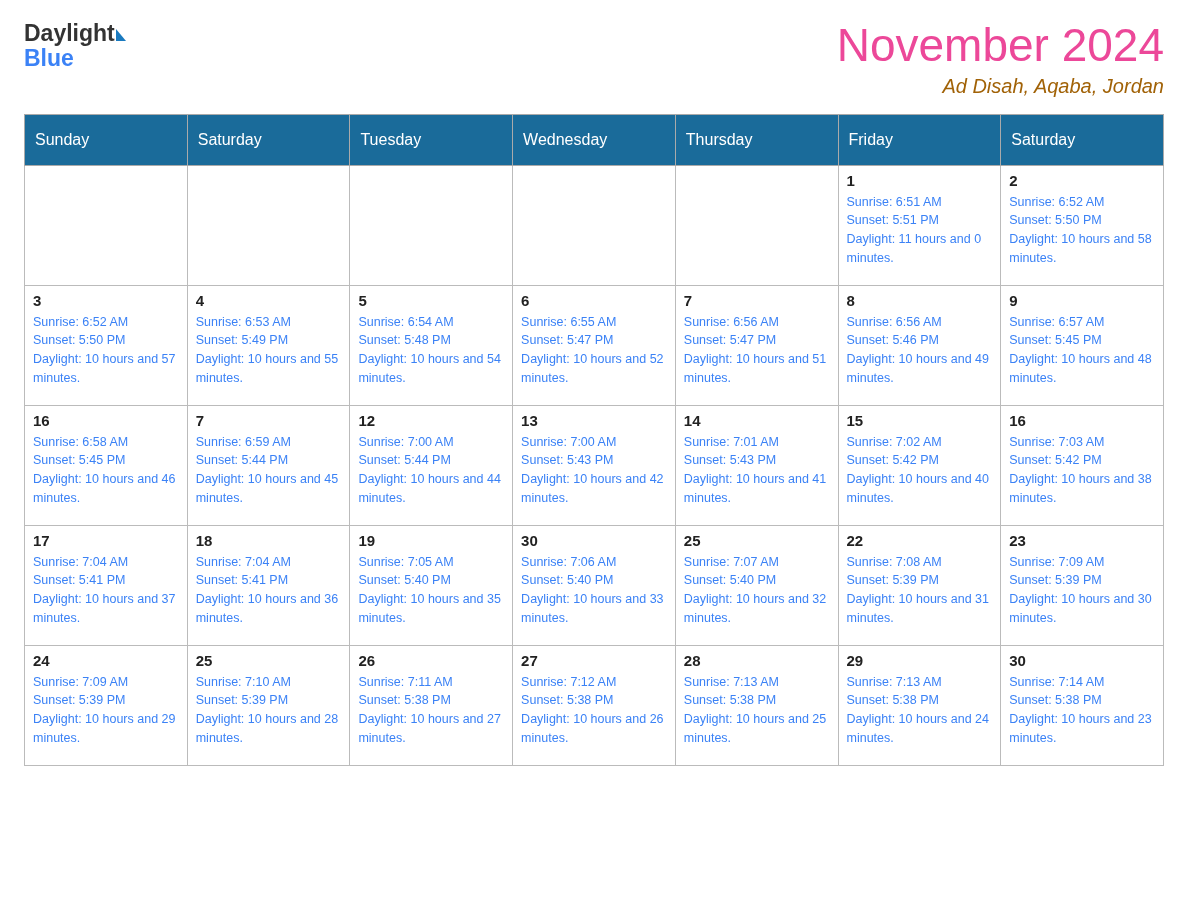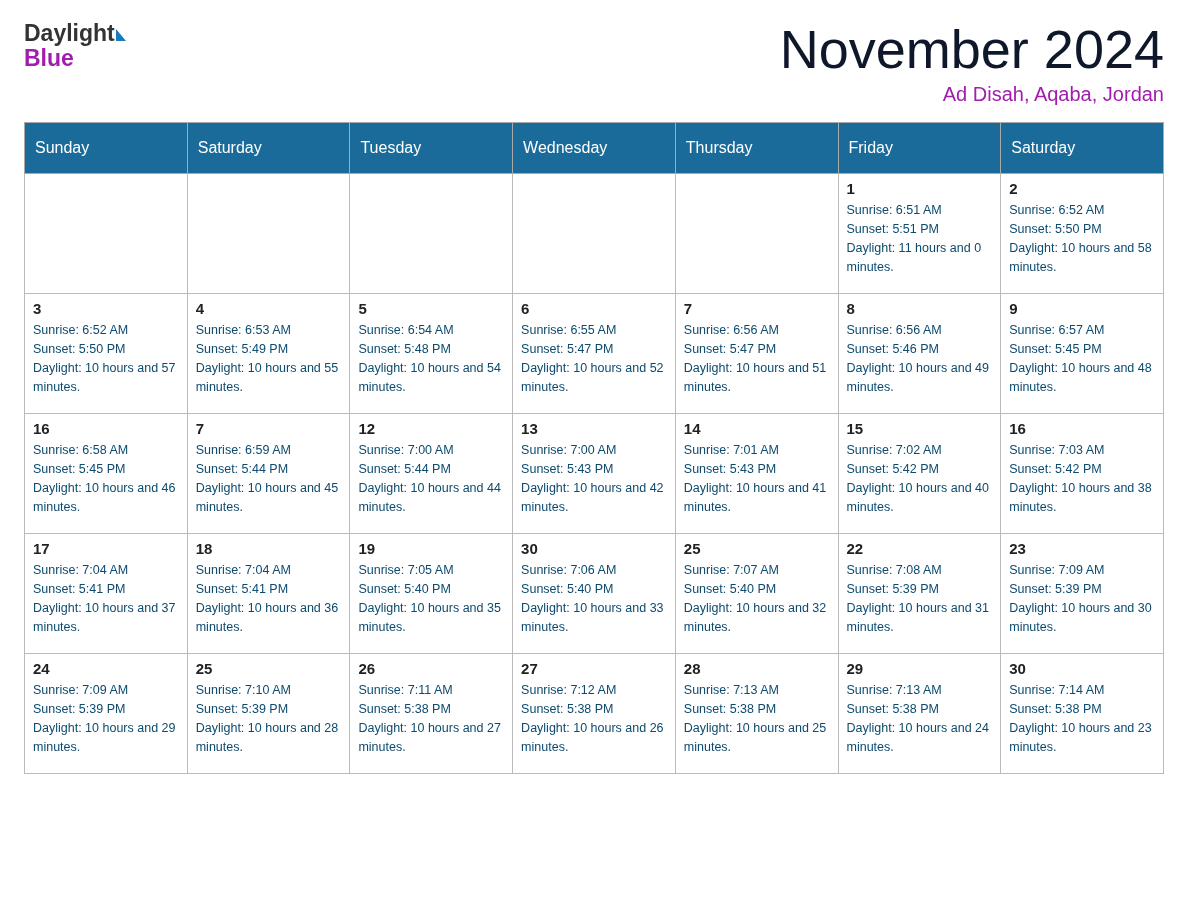--- a/index.html
+++ b/index.html
@@ -21,29 +21,30 @@
     }
     .logo {
       display: flex;
       flex-direction: column;
       align-items: flex-start;
     }
     .title-block {
       text-align: right;
     }
     .month-title {
-      font-size: 54px;
+      font-size: 46px;
       font-weight: normal;
-      color: #0f172a;
+      color: #ec4899;
       line-height: 1.1;
     }
     .location {
       font-size: 20px;
-      color: #a21caf;
+      color: #a16207;
       margin-top: 4px;
+      font-style: italic;
     }
     .calendar-table {
       width: 100%;
       border-collapse: collapse;
       border: 1px solid #aaa;
     }
     .calendar-table th {
       background-color: #1a6b9a;
       color: #fff;
       font-size: 16px;
@@ -63,21 +64,21 @@
       background: #fff;
     }
     .day-number {
       font-size: 15px;
       font-weight: bold;
       margin-bottom: 4px;
       color: #222;
     }
     .day-info {
       font-size: 12.5px;
-      color: #0c4a6e;
+      color: #3b82f6;
       line-height: 1.5;
     }
     .empty-cell {
       background: #f9f9f9;
     }
     
     .logo-row {
       display: flex;
       align-items: center;
     }
@@ -92,21 +93,21 @@
       height: 0;
       border-style: solid;
       border-width: 12px 0 0 10px;
       border-color: transparent transparent transparent #1a7abf;
       margin-left: 1px;
       margin-bottom: -2px;
     }
     .logo-text-blue {
       font-size: 23px;
       font-weight: bold;
-      color: #a21caf;
+      color: #3b82f6;
       display: block;
       margin-top: -2px;
     }
   </style>
 </head>
 <body>
 
 <div class="page">
   <div class="header">
     <div class="logo">

